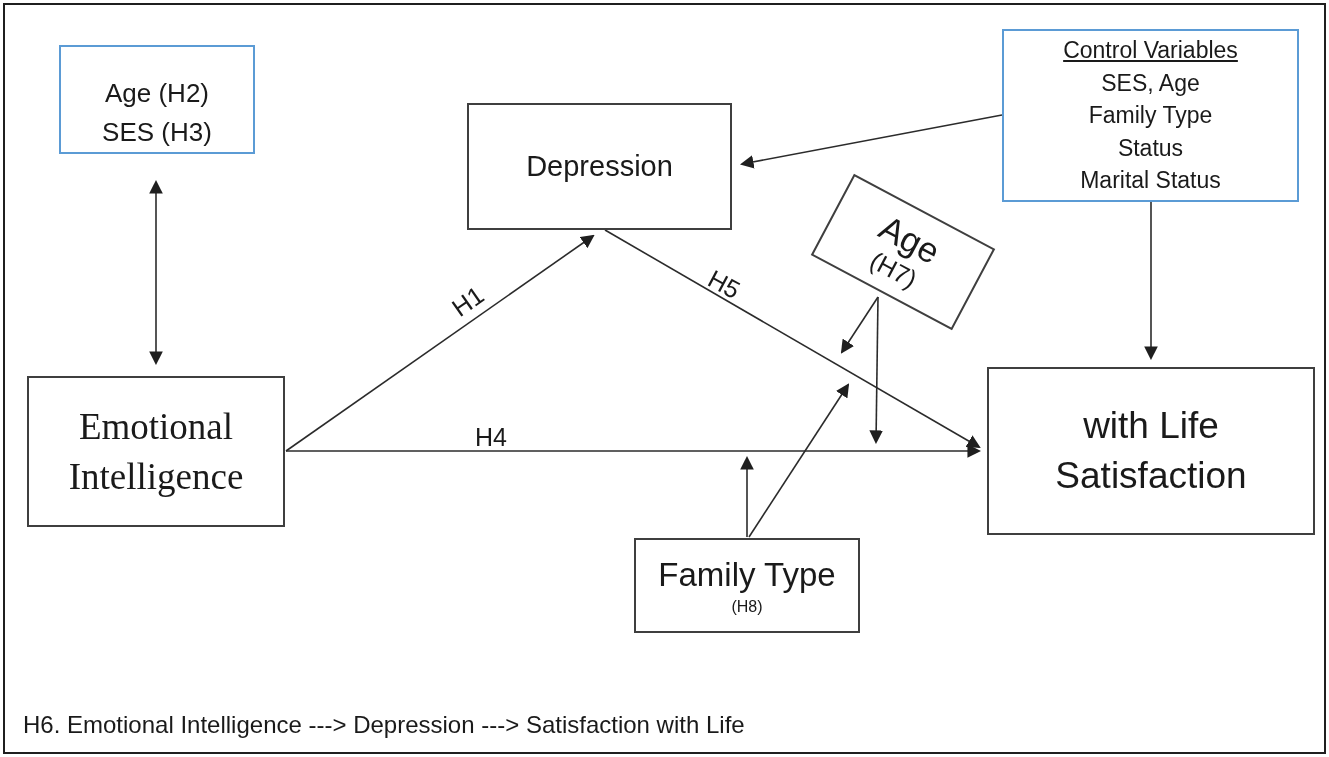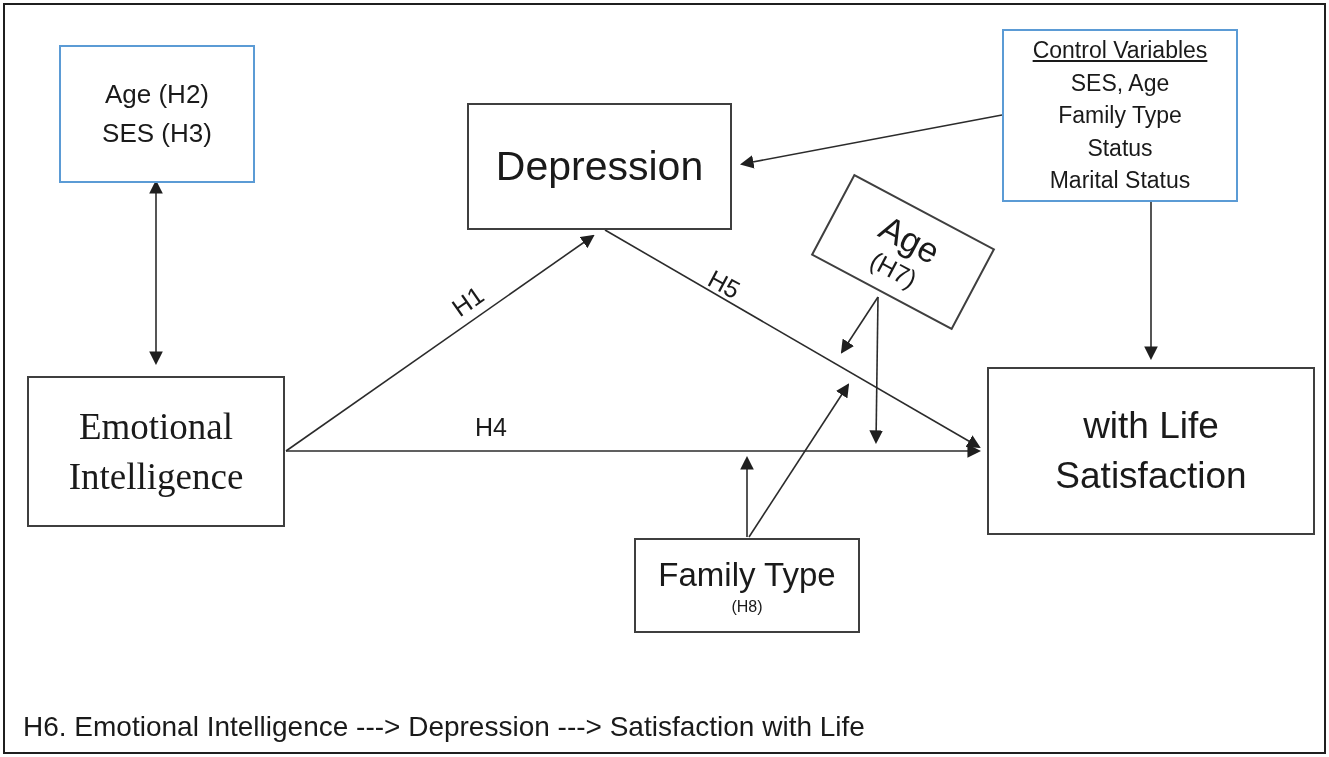--- a/index.html
+++ b/index.html
@@ -28,26 +28,26 @@
     border: 2px solid #3f3f3f;
     display: flex;
     flex-direction: column;
     align-items: center;
     justify-content: center;
     text-align: center;
     line-height: 1.25;
   }
   .box.blue { border-color: #5b9bd5; }
 
-  #box-age-ses { left: 54px; top: 40px; width: 196px; height: 138px; font-size: 26px; }
+  #box-age-ses { left: 54px; top: 40px; width: 196px; height: 109px; font-size: 26px; justify-content: flex-end; }
   #box-age-ses .ln { line-height: 1.5; }
 
-  #box-depression { left: 462px; top: 98px; width: 265px; height: 127px; font-size: 41px; }
+  #box-depression { left: 462px; top: 98px; width: 265px; height: 127px; font-size: 29px; }
 
-  #box-control { left: 997px; top: 24px; width: 236px; height: 173px; font-size: 23px; line-height: 1.42; }
+  #box-control { left: 997px; top: 24px; width: 297px; height: 173px; font-size: 23px; line-height: 1.42; }
   #box-control .title { text-decoration: underline; }
 
   #box-ei { left: 22px; top: 371px; width: 258px; height: 151px; font-size: 37px; line-height: 1.35; font-family: Liberation Serif, serif; }
 
   #box-swl { left: 982px; top: 362px; width: 328px; height: 168px; font-size: 37px; line-height: 1.35; }
 
   #box-family { left: 629px; top: 533px; width: 226px; height: 95px; }
   #box-family .main { font-size: 33px; }
   #box-family .sub { font-size: 16px; margin-top: 2px; }
 
@@ -58,27 +58,27 @@
   #box-age7 .main { font-size: 35px; }
   #box-age7 .sub { font-size: 25px; margin-top: -2px; }
 
   .path-label {
     position: absolute;
     font-size: 25px;
     color: #1a1a1a;
     white-space: nowrap;
   }
   #label-h1 { left: 447px; top: 282px; transform: rotate(-35deg); }
-  #label-h4 { left: 470px; top: 408px; }
+  #label-h4 { left: 470px; top: 418px; }
   #label-h5 { left: 703px; top: 265px; transform: rotate(28deg); }
 
   #footnote {
     position: absolute;
     left: 18px; top: 706px;
-    font-size: 28px;
+    font-size: 24px;
     white-space: nowrap;
   }
 </style>
 </head>
 <body>
 
 <div id="frame">
 
   <svg id="arrow-layer" viewBox="0 0 1329 757" xmlns="http://www.w3.org/2000/svg">
     <defs>

